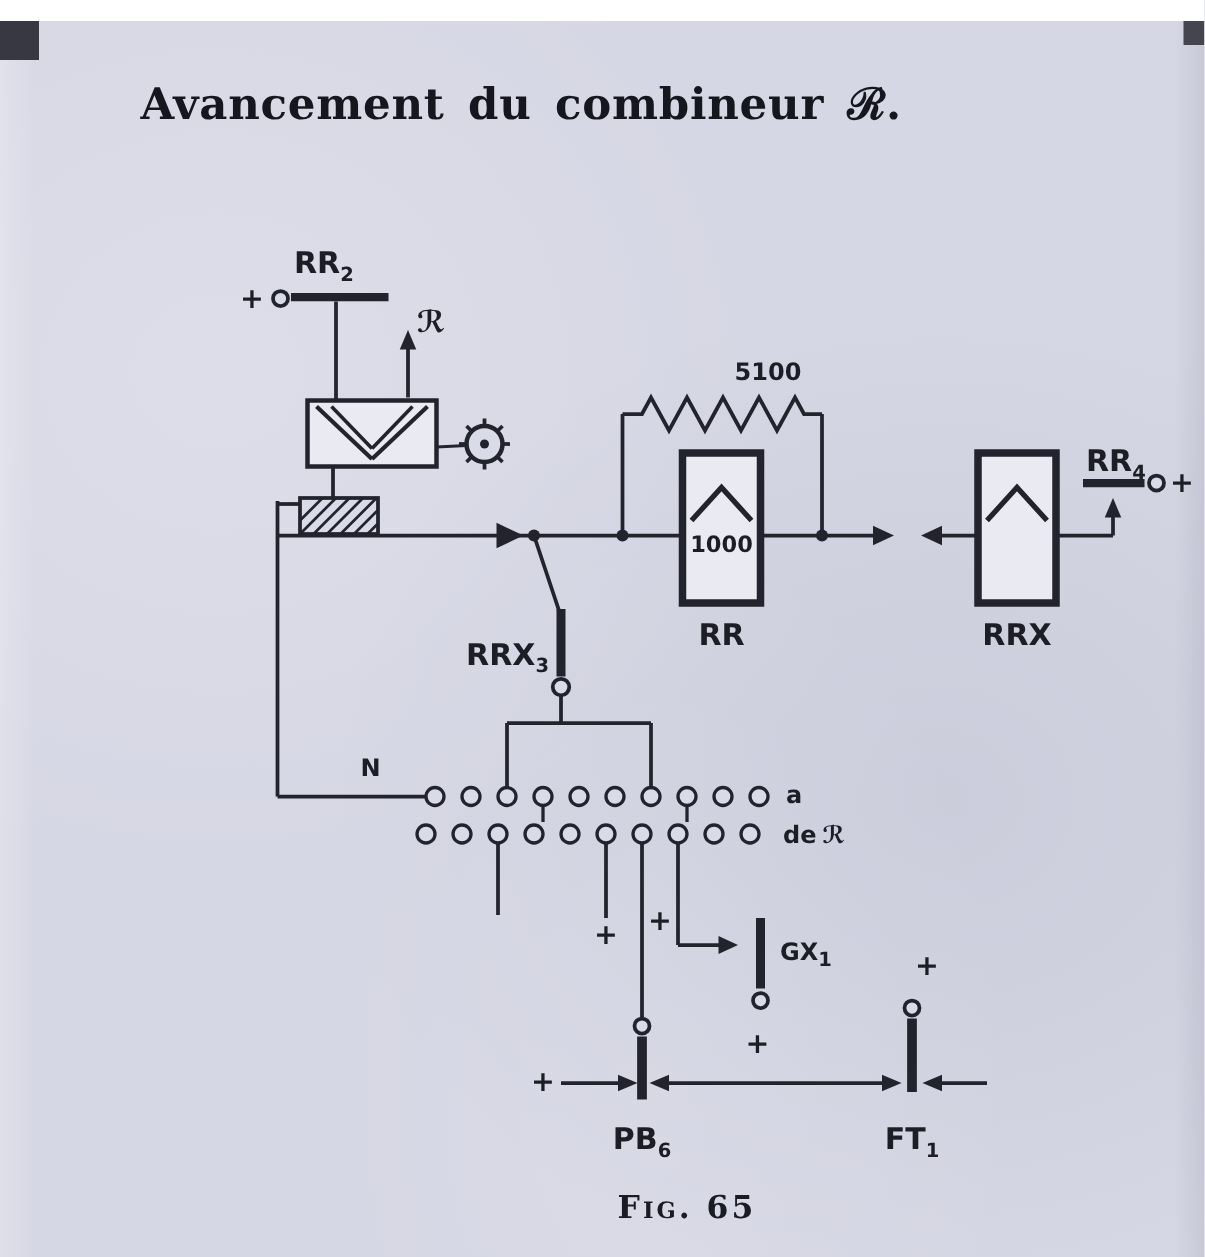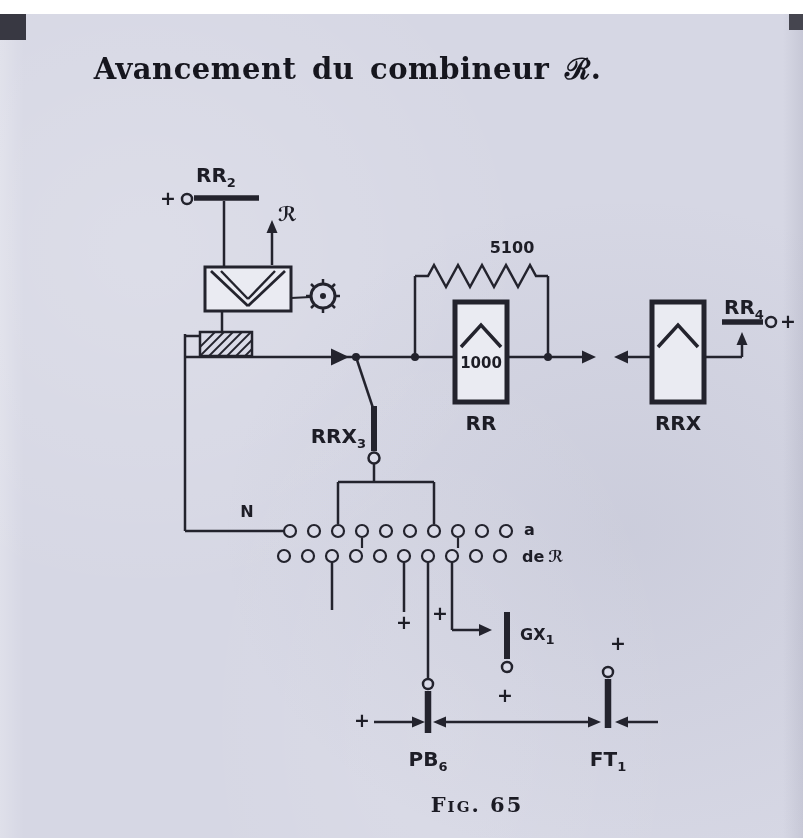--- a/index.html
+++ b/index.html
@@ -22,21 +22,21 @@
     position:absolute;left:90px;top:34px;width:515px;
     text-align:center;
     font-family:"DejaVu Serif", serif;
     font-weight:bold;
     font-size:29px;
     letter-spacing:0.5px;
     word-spacing:5px;
     color:#16161e;
   }
   #caption{
-    position:absolute;left:377px;top:778px;width:200px;
+    position:absolute;left:358px;top:778px;width:200px;
     text-align:center;
     font-family:"DejaVu Serif", serif;
     font-variant:small-caps;
     font-weight:600;
     font-size:21px;
     letter-spacing:2px;
     color:#1b1b24;
   }
   svg .stroke{stroke:#23232d;fill:none;stroke-linecap:butt;}
   svg .fillink{fill:#23232d;stroke:none;}

